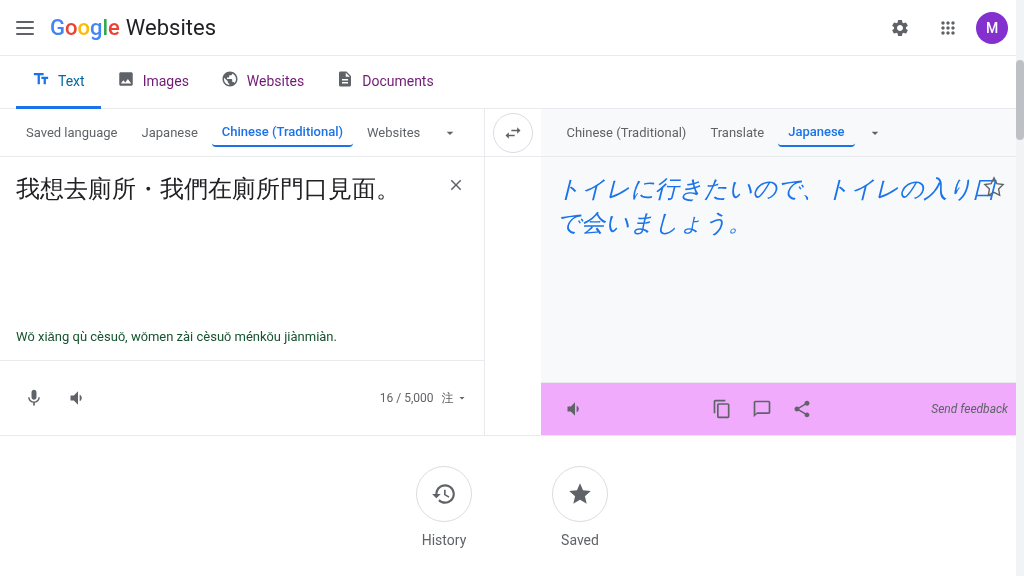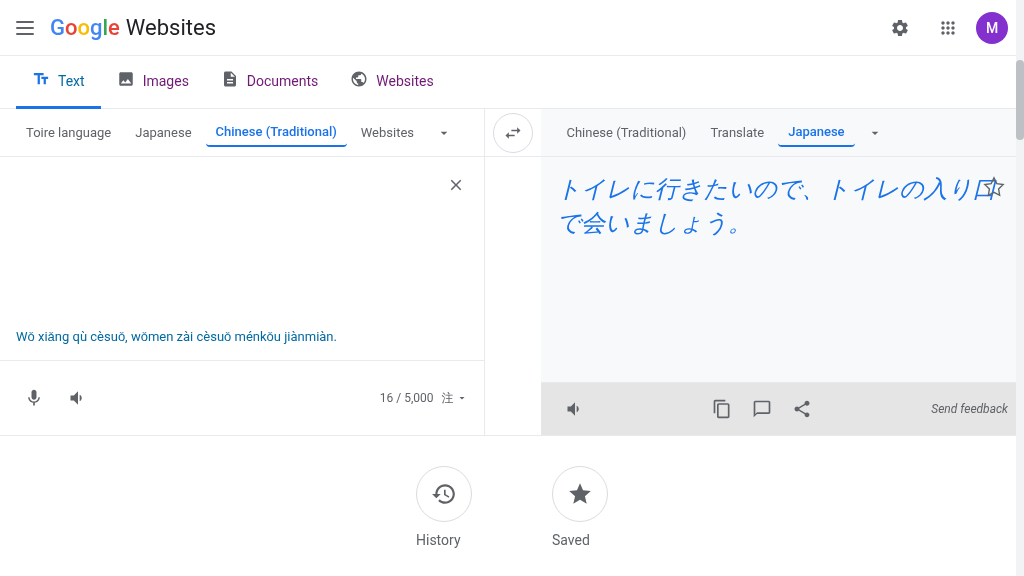--- a/index.html
+++ b/index.html
@@ -192,21 +192,21 @@
       color: #5f6368;
       font-size: 18px;
       border-radius: 50%;
       display: flex;
       align-items: center;
       justify-content: center;
     }
 
     .romanization {
       font-size: 13px;
-      color: #0369a1;
+      color: #14532d;
       padding: 0 16px 8px 16px;
     }
 
     .source-footer {
       display: flex;
       align-items: center;
       padding: 19px 16px;
       border-top: 1px solid #e8eaed;
       gap: 8px;
       margin-top: 8px;
@@ -258,21 +258,21 @@
       font-size: 13px;
       color: #5f6368;
       margin-top: 8px;
     }
     .output-footer {
       display: flex;
       align-items: center;
       padding: 8px 16px;
       border-top: 1px solid #e8eaed;
       gap: 4px;
-      background: #e5e5e5;
+      background: #f0abfc;
     }
     .feedback-link {
       margin-left: auto;
       font-size: 12px;
       color: #5f6368;
       cursor: pointer;
       text-decoration: none;
       font-style: italic;
     }
 
@@ -281,21 +281,21 @@
       display: flex;
       justify-content: center;
       align-items: center;
       gap: 80px;
       padding: 30px 0;
       border-top: 1px solid #e8eaed;
     }
     .bottom-item {
       display: flex;
       flex-direction: column;
-      align-items: flex-start;
+      align-items: center;
       gap: 10px;
       cursor: pointer;
       color: #5f6368;
     }
     .bottom-circle {
       width: 56px;
       height: 56px;
       border-radius: 50%;
       border: 1px solid #dadce0;
       background: white;
@@ -411,51 +411,52 @@
     <span class="tab-icon">
       <svg width="18" height="18" viewBox="0 0 24 24" fill="#5f6368">
           <path d="M21 19V5c0-1.1-.9-2-2-2H5c-1.1 0-2 .9-2 2v14c0 1.1.9 2 2 2h14c1.1 0 2-.9 2-2zM8.5 13.5l2.5 3.01L14.5 12l4.5 6H5l3.5-4.5z"></path>
         </svg>
     </span>
     <span>Images</span>
   </div>
   <div class="tab-item">
     <span class="tab-icon">
       <svg width="18" height="18" viewBox="0 0 24 24" fill="#5f6368">
+          <path d="M12 2C6.48 2 2 6.48 2 12s4.48 10 10 10 10-4.48 10-10S17.52 2 12 2zm-1 17.93c-3.95-.49-7-3.85-7-7.93 0-.62.08-1.21.21-1.79L9 15v1c0 1.1.9 2 2 2v1.93zm6.9-2.54c-.26-.81-1-1.39-1.9-1.39h-1v-3c0-.55-.45-1-1-1H8v-2h2c.55 0 1-.45 1-1V7h2c1.1 0 2-.9 2-2v-.41c2.93 1.19 5 4.06 5 7.41 0 2.08-.8 3.97-2.1 5.39z"></path>
+        </svg>
+    </span>
+    <span>Websites</span>
+  </div>
+  <div class="tab-item">
+    <span class="tab-icon">
+      <svg width="18" height="18" viewBox="0 0 24 24" fill="#5f6368">
           <path d="M14 2H6c-1.1 0-1.99.9-1.99 2L4 20c0 1.1.89 2 1.99 2H18c1.1 0 2-.9 2-2V8l-6-6zm2 16H8v-2h8v2zm0-4H8v-2h8v2zm-3-5V3.5L18.5 9H13z"></path>
         </svg>
     </span>
     <span>Documents</span>
   </div>
-  <div class="tab-item">
-    <span class="tab-icon">
-      <svg width="18" height="18" viewBox="0 0 24 24" fill="#5f6368">
-          <path d="M12 2C6.48 2 2 6.48 2 12s4.48 10 10 10 10-4.48 10-10S17.52 2 12 2zm-1 17.93c-3.95-.49-7-3.85-7-7.93 0-.62.08-1.21.21-1.79L9 15v1c0 1.1.9 2 2 2v1.93zm6.9-2.54c-.26-.81-1-1.39-1.9-1.39h-1v-3c0-.55-.45-1-1-1H8v-2h2c.55 0 1-.45 1-1V7h2c1.1 0 2-.9 2-2v-.41c2.93 1.19 5 4.06 5 7.41 0 2.08-.8 3.97-2.1 5.39z"></path>
-        </svg>
-    </span>
-    <span>Websites</span>
-  </div>
 </div>
 
 <div class="translation-main">
   <div class="panels-row">
 
     <div class="panel" style="position:relative;">
       <div class="lang-bar">
-        <span class="lang-option">Toire language</span>
+        <span class="lang-option">Saved language</span>
         <span class="lang-option">Japanese</span>
         <span class="lang-option active" style="color:#1a73e8;font-weight:500;border-bottom:2px solid #1a73e8;">Chinese (Traditional)</span>
         <span class="lang-option">Websites</span>
         <span class="lang-dropdown">
           <svg width="16" height="16" viewBox="0 0 24 24" fill="#5f6368">
               <path d="M7 10l5 5 5-5z"></path>
             </svg>
         </span>
       </div>
       <div class="text-area-wrapper">
+        <textarea class="source-text" rows="4" style="height: 80px;">我想去廁所・我們在廁所門口見面。</textarea>
         <button class="clear-btn">
           <svg width="18" height="18" viewBox="0 0 24 24" fill="#5f6368">
               <path d="M19 6.41L17.59 5 12 10.59 6.41 5 5 6.41 10.59 12 5 17.59 6.41 19 12 13.41 17.59 19 19 17.59 13.41 12z"></path>
             </svg>
         </button>
       </div>
       <div class="romanization">Wǒ xiǎng qù cèsuǒ, wǒmen zài cèsuǒ ménkǒu jiànmiàn.</div>
       <div class="source-footer">
         <button class="mic-btn">
           <svg width="20" height="20" viewBox="0 0 24 24" fill="#5f6368">

